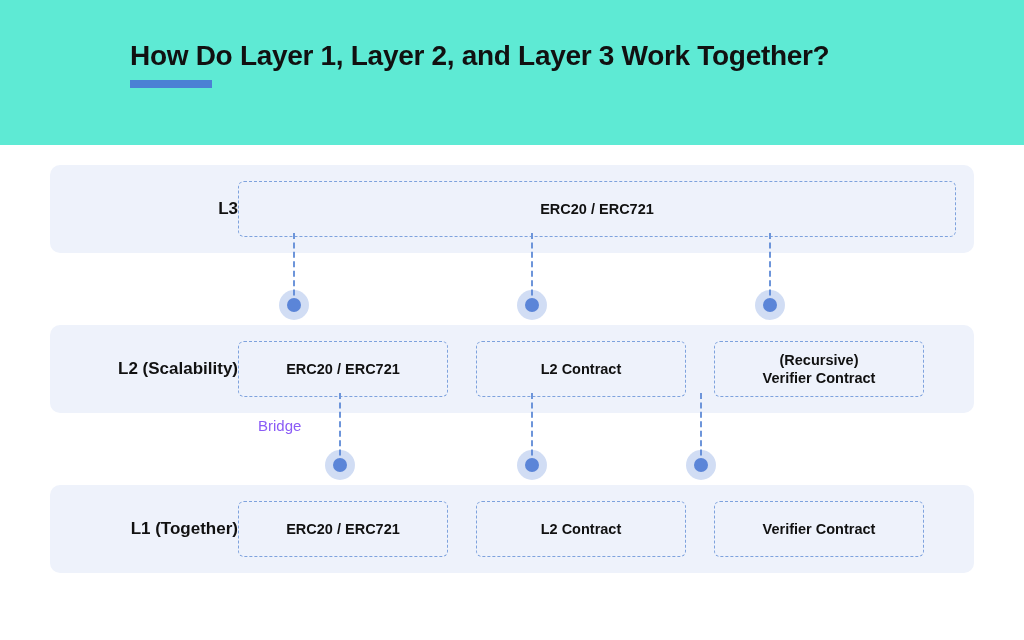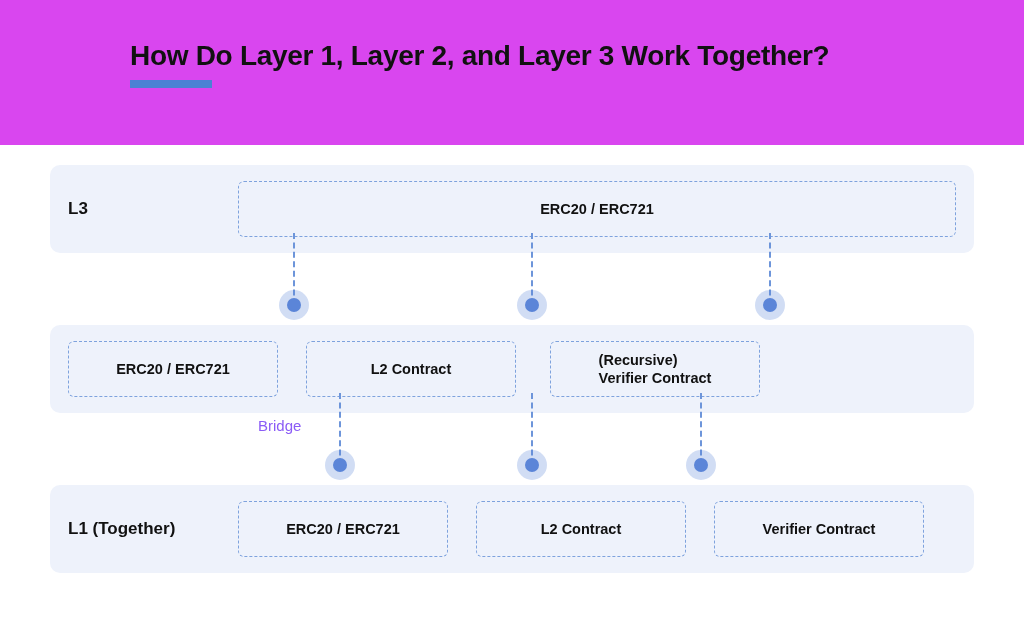--- a/index.html
+++ b/index.html
@@ -4,21 +4,21 @@
 <style>
   * { box-sizing: border-box; margin: 0; padding: 0; }
   body {
     font-family: -apple-system, BlinkMacSystemFont, "Segoe UI", Arial, sans-serif;
     background: #fff;
     width: 1024px;
     height: 640px;
     overflow: hidden;
   }
   .header {
-    background: #d946ef;
+    background: #5eead4;
     padding: 40px 60px 30px 130px;
     height: 145px;
   }
   .title {
     font-size: 28px;
     font-weight: 800;
     color: #111;
     letter-spacing: -0.3px;
   }
   .underline {
@@ -39,35 +39,36 @@
     padding: 16px 18px;
     margin-bottom: 72px;
     position: relative;
   }
   .layer:last-of-type { margin-bottom: 0; }
   .layer-label {
     width: 170px;
     font-weight: 800;
     font-size: 17px;
     color: #111;
+    text-align: right;
   }
   .box-area {
     flex: 1;
     display: flex;
     gap: 28px;
   }
   .box {
     border: 1px dashed #7ea2dd;
     border-radius: 6px;
     background: transparent;
     min-height: 56px;
     display: flex;
     align-items: center;
     justify-content: center;
-    text-align: left;
+    text-align: center;
     font-weight: 700;
     font-size: 14.5px;
     color: #111;
     padding: 6px 8px;
     line-height: 1.25;
   }
   .box.wide { flex: 1; }
   .box.third { width: 210px; }
   .connectors {
     position: absolute;
@@ -115,24 +116,25 @@
 <div class="diagram">
 
   <div class="layer">
     <div class="layer-label">L3</div>
     <div class="box-area">
       <div class="box wide">ERC20 / ERC721</div>
     </div>
   </div>
 
   <div class="layer">
+    <div class="layer-label">L2 (Scalability)</div>
     <div class="box-area">
       <div class="box third">ERC20 / ERC721</div>
       <div class="box third">L2 Contract</div>
-      <div class="box third" style="white-space:pre-line;margin-left:6px;"><span>(Recursive)
+      <div class="box third" style="white-space:pre-line;"><span>(Recursive)
 Verifier Contract</span></div>
     </div>
   </div>
 
   <div class="layer">
     <div class="layer-label">L1 (Together)</div>
     <div class="box-area">
       <div class="box third">ERC20 / ERC721</div>
       <div class="box third">L2 Contract</div>
       <div class="box third">Verifier Contract</div>

